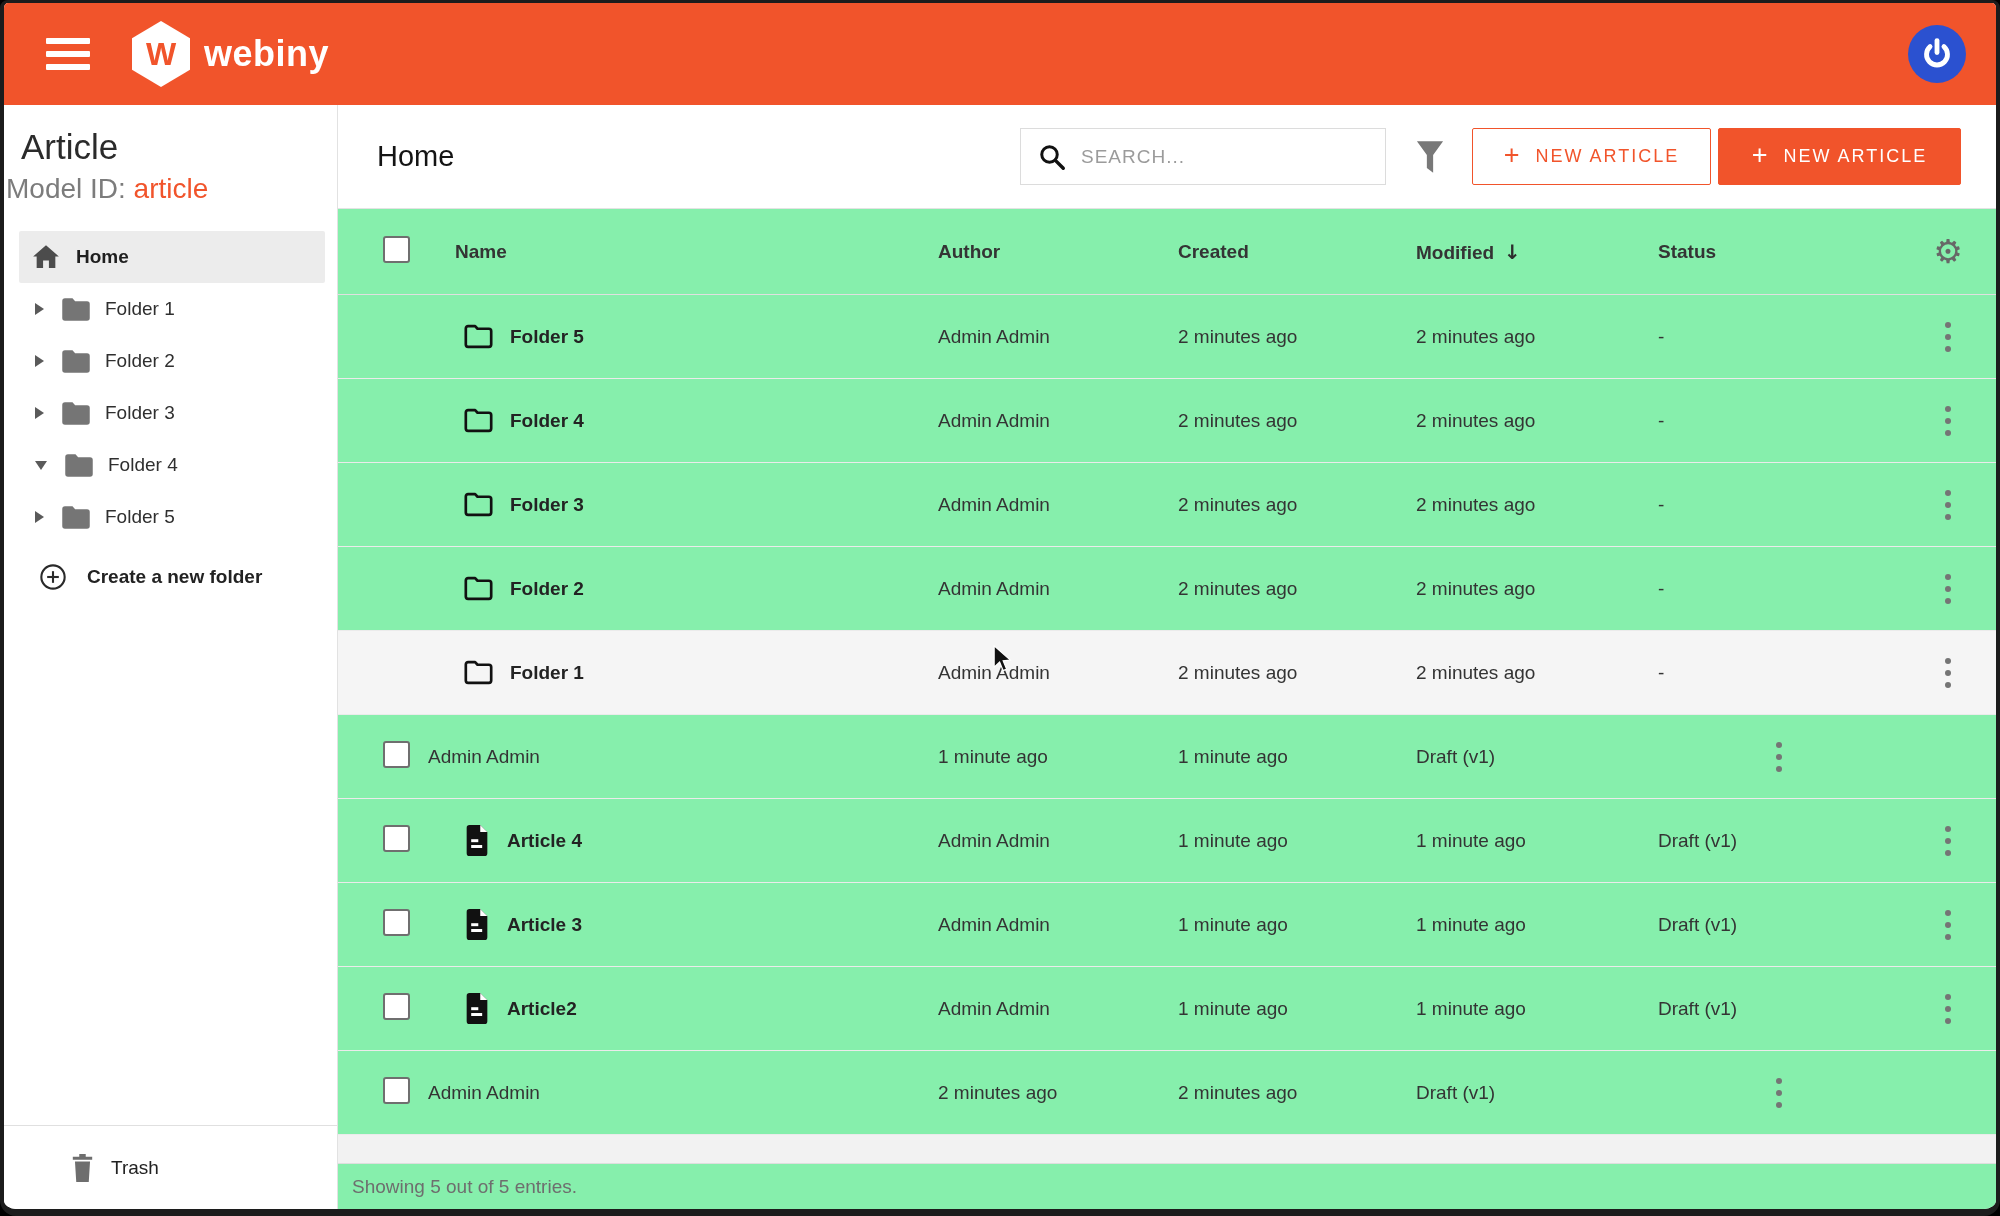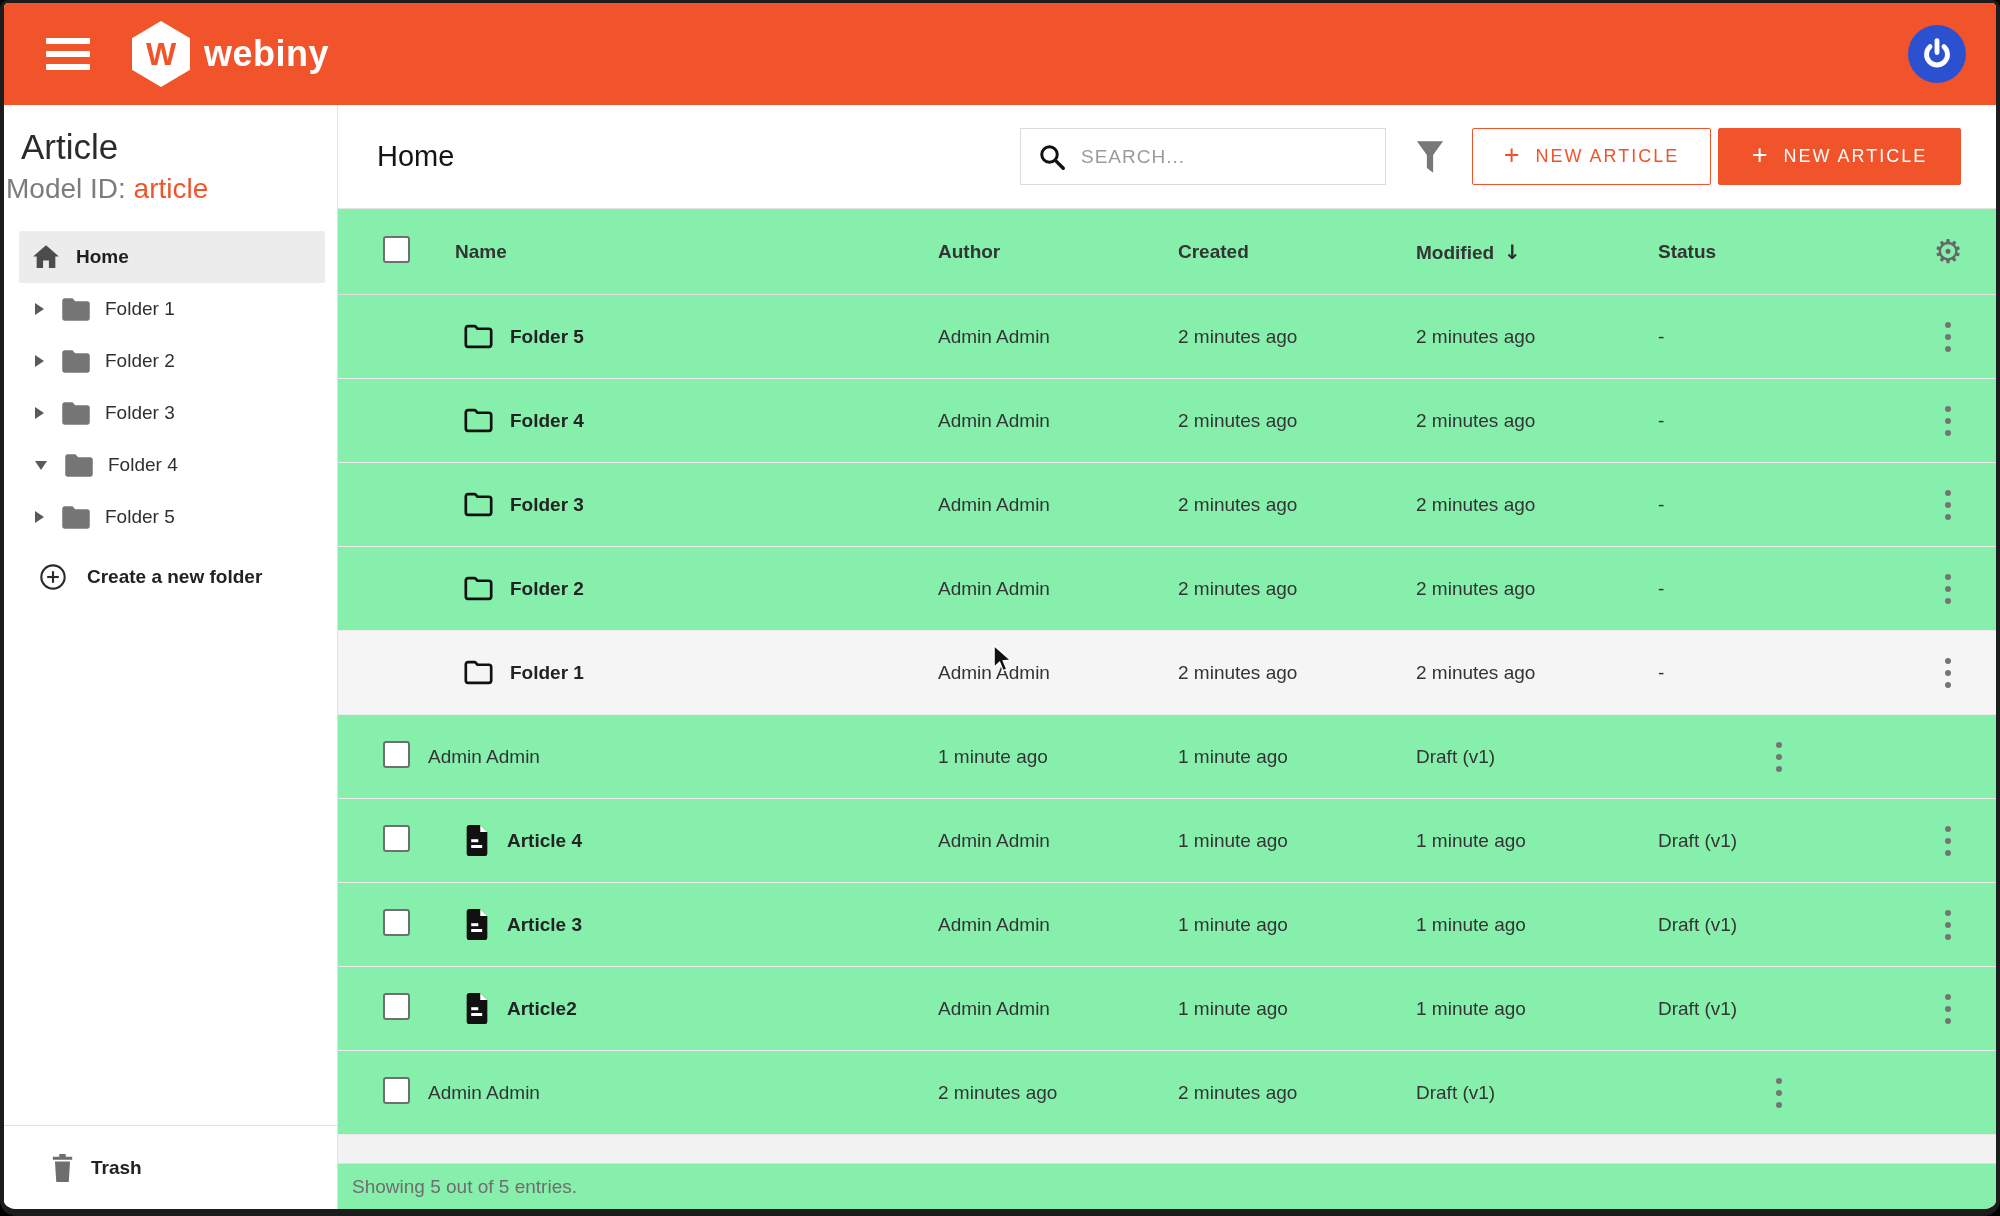--- a/index.html
+++ b/index.html
@@ -55,21 +55,21 @@
   .caret.right { border-left: 9px solid #5a5a5a; border-top: 6px solid transparent; border-bottom: 6px solid transparent; }
   .caret.down  { border-top: 9px solid #5a5a5a; border-left: 6px solid transparent; border-right: 6px solid transparent; }
   .tree-item svg { margin-left: 17px; }
   .tree-item .lbl { margin-left: 14px; }
   .create-item { margin-top: 8px; font-weight: 700; color: #222; }
   .create-item svg { margin-left: 20px; }
   .create-item .lbl { margin-left: 20px; }
 
   .trash {
     margin-top: auto; border-top: 1px solid #e0e0e0; height: 84px;
-    display: flex; align-items: center; cursor: pointer; font-size: 19px; font-weight: 700; color: #222;
+    display: flex; align-items: center; cursor: pointer; font-size: 19px; font-weight: 400; color: #222; padding-left: 20px;
   }
   .trash svg { margin-left: 46px; }
   .trash .lbl { margin-left: 16px; }
 
   
   .main { flex: 1; display: flex; flex-direction: column; min-width: 0; }
   .content-header {
     height: 104px; flex: 0 0 104px; display: flex; align-items: center;
     border-bottom: 1px solid #e3e3e3; padding: 0 35px 0 39px;
   }

